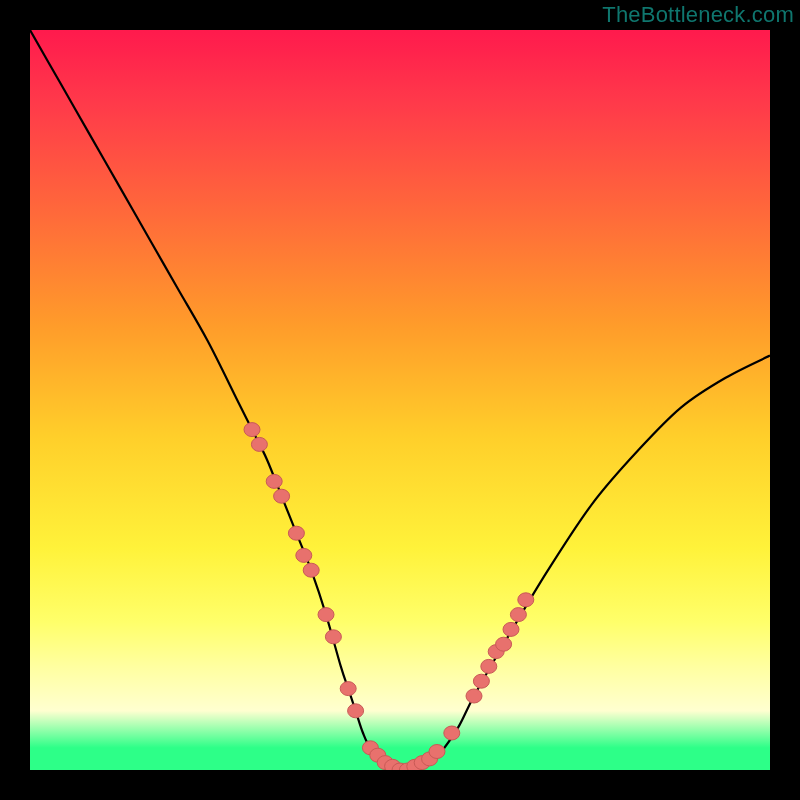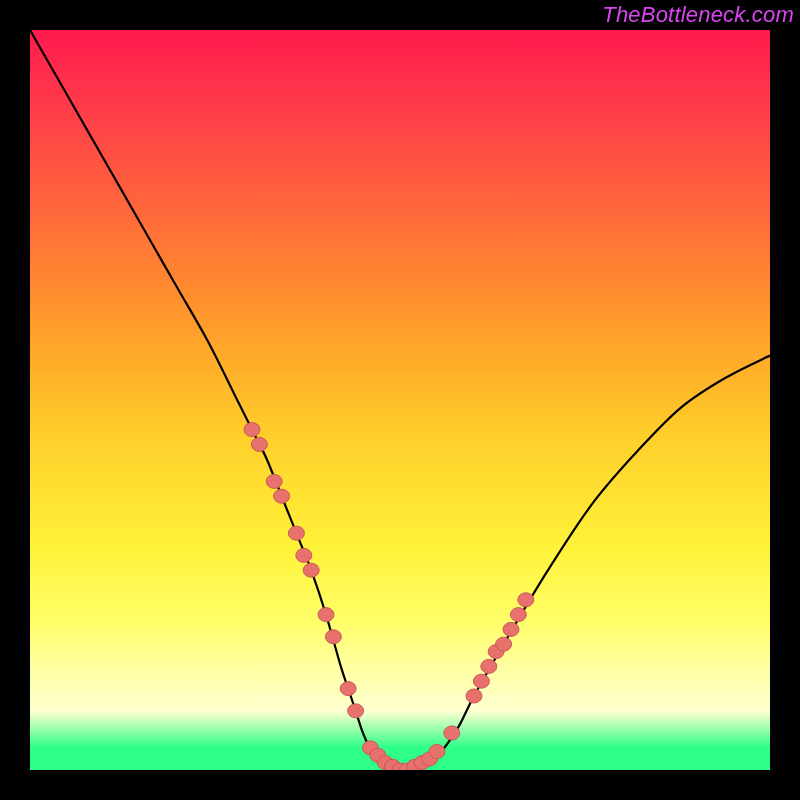--- a/index.html
+++ b/index.html
@@ -37,26 +37,25 @@
       #ffffa0 86%,
       #ffffd0 92%,
       #2dff88 97%,
       #2dff88 100%
     );
   }
   .watermark {
     position: absolute;
     top: 2px;
     right: 6px;
-    color: #d946ef;
+    color: #0f766e;
     font-size: 22px;
     font-weight: 500;
     letter-spacing: 0.2px;
     z-index: 50;
-    font-style: italic;
   }
   svg.curve {
     position: absolute;
     left: 0;
     top: 0;
     width: 740px;
     height: 740px;
     z-index: 20;
     pointer-events: none;
   }

